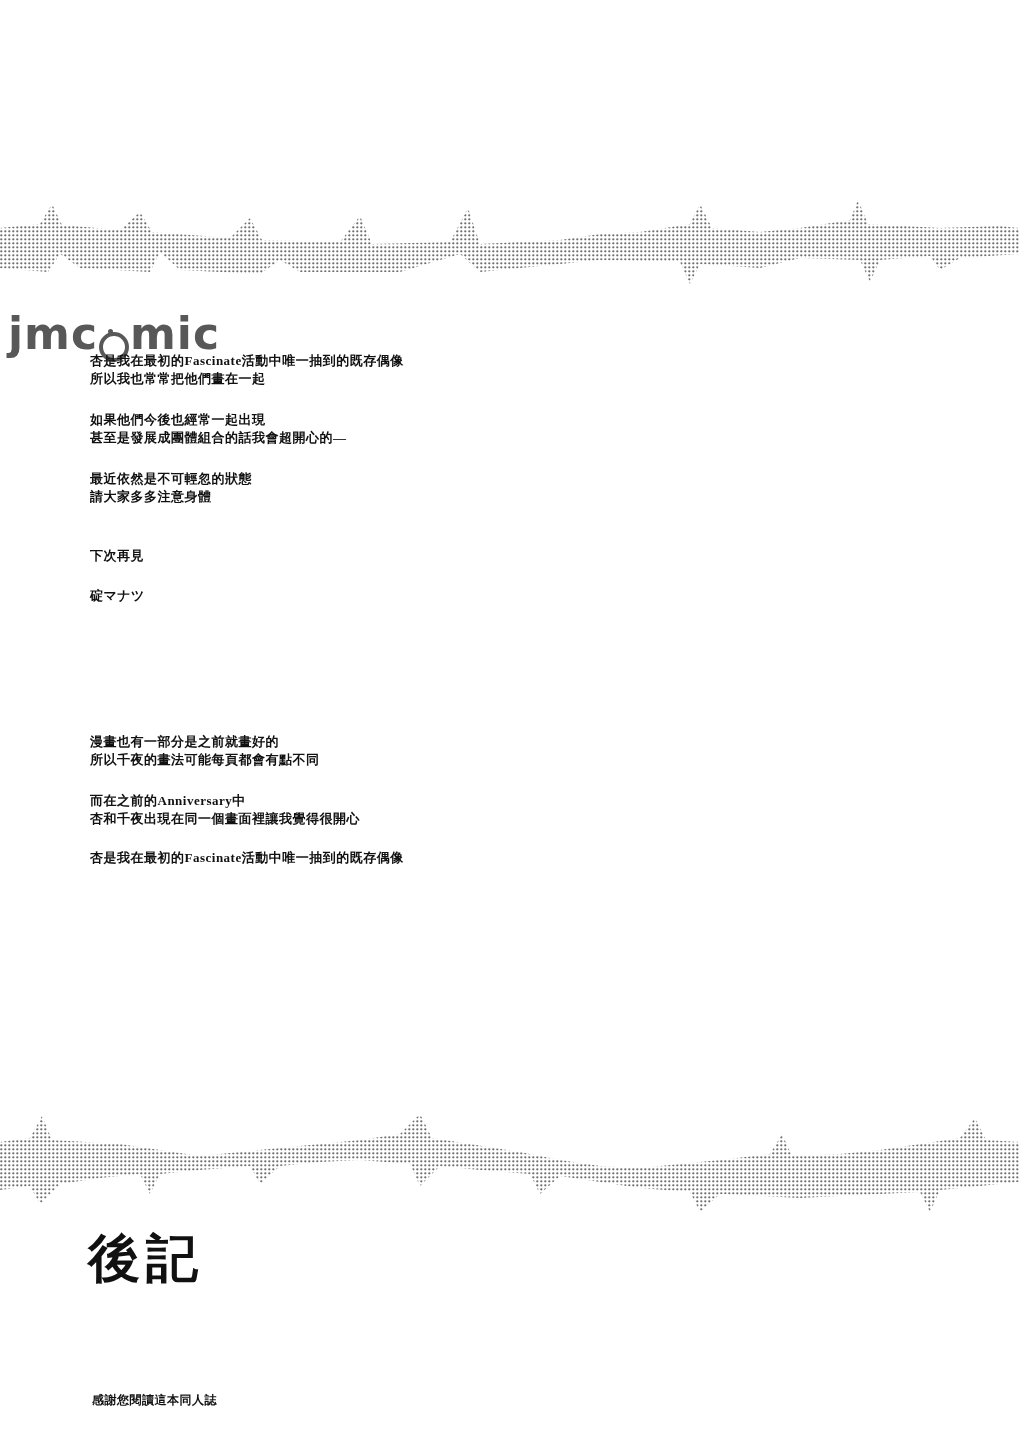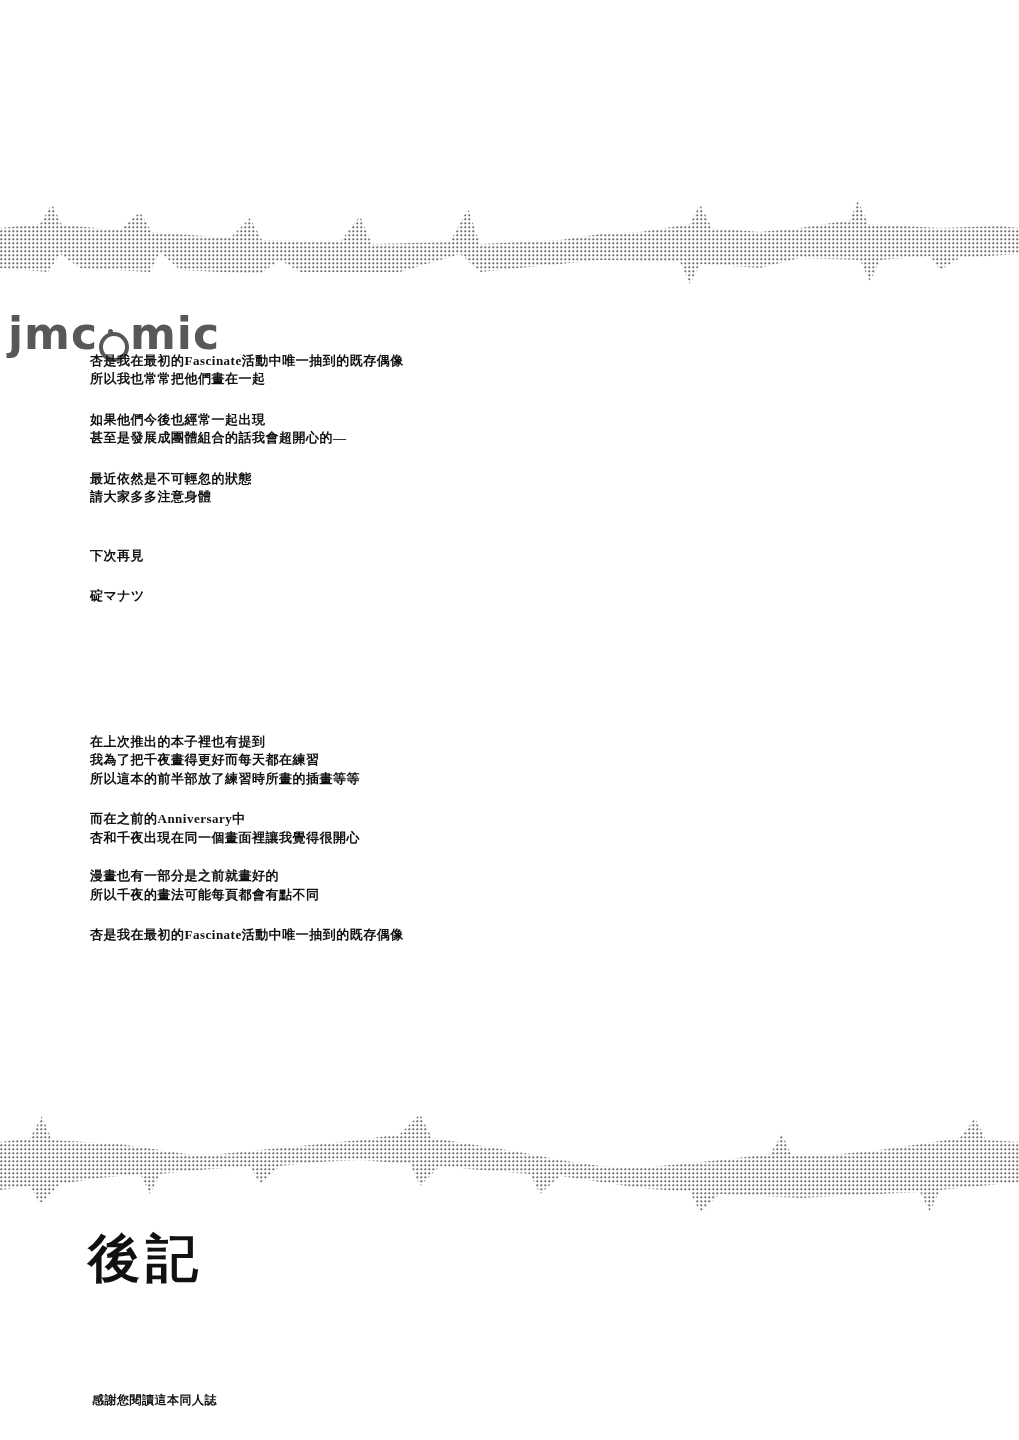--- a/index.html
+++ b/index.html
@@ -152,27 +152,24 @@
 所以我也常常把他們畫在一起</p>
     <p class="para">如果他們今後也經常一起出現
 甚至是發展成團體組合的話我會超開心的—</p>
     <p class="para gap-lg">最近依然是不可輕忽的狀態
 請大家多多注意身體</p>
     <p class="para">下次再見</p>
     <p class="para gap-lg">碇マナツ</p>
   </div>
 
   <div class="afterword-lower">
-    <p class="para">在上次推出的本子裡也有提到
-我為了把千夜畫得更好而每天都在練習
-所以這本的前半部放了練習時所畫的插畫等等</p>
+    <p class="para">漫畫也有一部分是之前就畫好的
+所以千夜的畫法可能每頁都會有點不同</p>
     <p class="para tight">而在之前的Anniversary中
 杏和千夜出現在同一個畫面裡讓我覺得很開心</p>
-    <p class="para">漫畫也有一部分是之前就畫好的
-所以千夜的畫法可能每頁都會有點不同</p>
     <p class="para clipped">杏是我在最初的Fascinate活動中唯一抽到的既存偶像</p>
   </div>
 
   <div class="band band-mid">
     <svg viewBox="0 0 1019 120" preserveAspectRatio="none" aria-hidden="true">
       <defs>
         <pattern id="dots2" width="4" height="4" patternUnits="userSpaceOnUse">
           <circle cx="1.3" cy="1.3" r="1.15" fill="#6f6f6f"></circle>
         </pattern>
       </defs>

